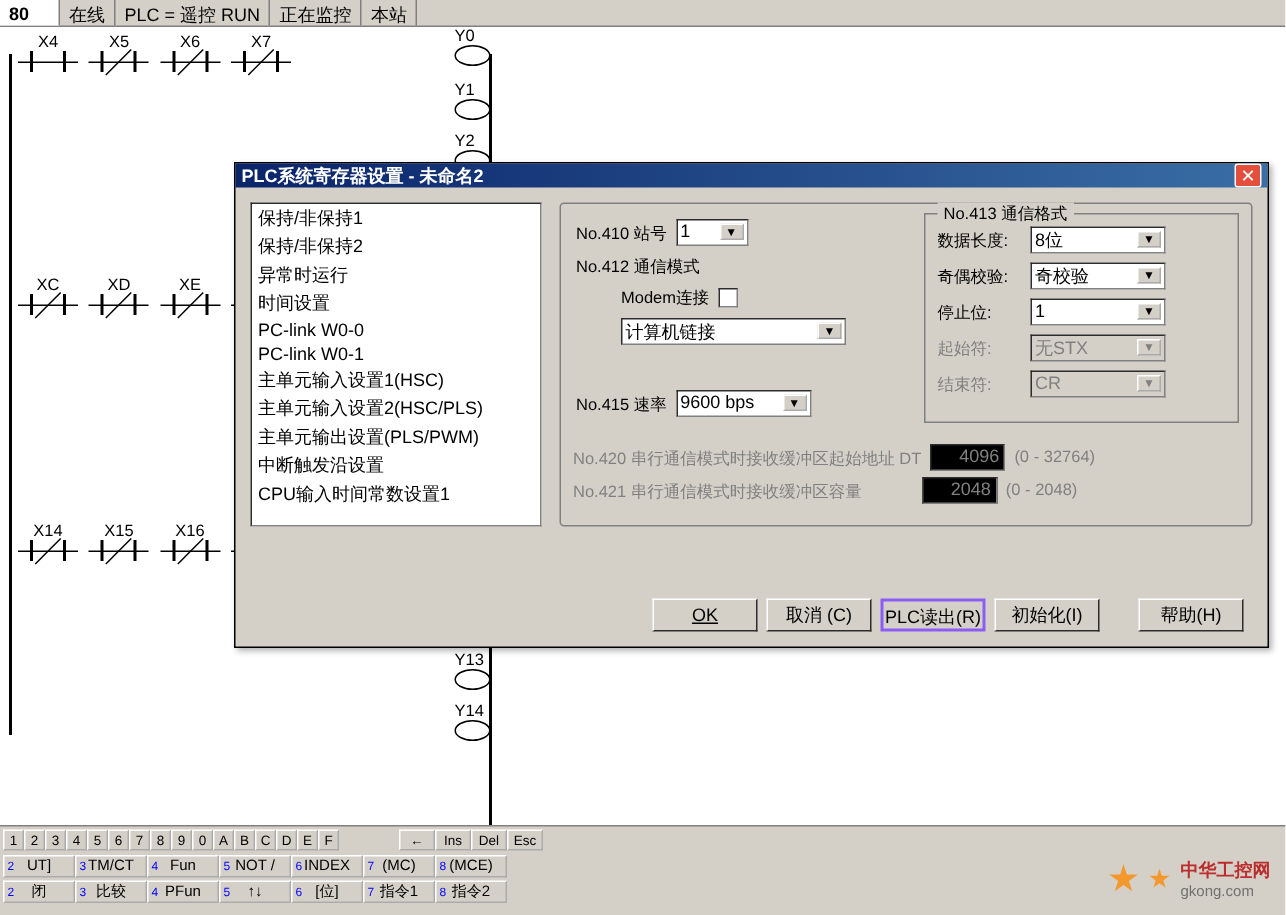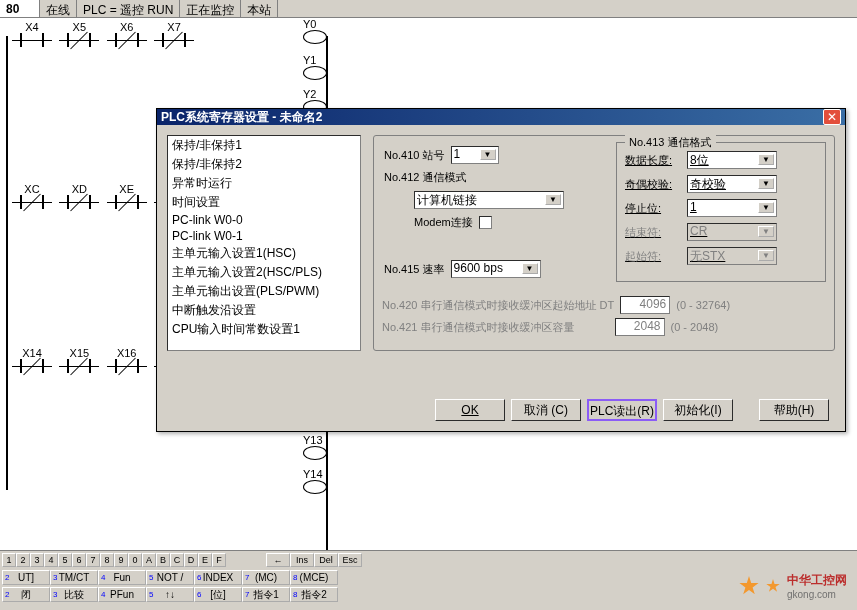--- a/index.html
+++ b/index.html
@@ -33,21 +33,21 @@
 .settings { flex: 1; margin-left: 12px; border: 1px solid #808080; border-radius: 3px; padding: 10px; position: relative; height: 216px; }
 .fieldset { border: 1px solid #808080; padding: 8px; margin-bottom: 8px; position: absolute; }
 .fieldset-legend { position: absolute; top: -8px; left: 8px; background: #d4d0c8; padding: 0 4px; font-size: 11px; }
 .row { display: flex; align-items: center; margin-bottom: 6px; gap: 6px; }
 .row label { font-size: 11px; white-space: nowrap; }
 .label-num { color: #000; }
 .label-dis { color: #808080; }
 .select { border: 1px inset #808080; background: #fff; height: 18px; width: 90px; padding: 0 2px; cursor: pointer; position: relative; }
 .select::after { content: '▼'; position: absolute; right: 2px; top: 2px; font-size: 8px; background: #d4d0c8; border: 1px outset #fff; width: 14px; text-align: center; }
 .select.dis { background: #d4d0c8; color: #808080; }
-.textbox { border: 1px inset #808080; background: #ffffff; height: 18px; width: 50px; padding: 0 3px; color: #808080; text-align: right; }
+.textbox { border: 1px inset #808080; background: #000000; height: 18px; width: 50px; padding: 0 3px; color: #808080; text-align: right; }
 .checkbox { width: 13px; height: 13px; border: 1px inset #808080; background: #fff; }
 
 .button-row { position: absolute; bottom: 10px; right: 16px; display: flex; gap: 6px; padding-left: 40px; }
 .btn { min-width: 70px; height: 22px; border: 1px outset #fff; background: #d4d0c8; border-bottom-color: #808080; border-right-color: #808080; cursor: pointer; text-align: center; line-height: 20px; }
 .btn u { text-decoration: underline; }
 
 .bottom-toolbar { position: absolute; bottom: 0; left: 0; right: 0; height: 60px; background: #d4d0c8; border-top: 1px solid #808080; }
 .fn-row { display: flex; padding: 2px; gap: 0; }
 .fn-btn { width: 14px; height: 14px; border: 1px outset #fff; background: #d4d0c8; font-size: 9px; text-align: center; line-height: 12px; }
 .fn-row2 { display: flex; padding: 1px 2px; gap: 0; }
@@ -130,54 +130,54 @@
       </div>
     <div class="settings">
       <div style="position:absolute; left:10px; top:10px; width:210px;">
         <div class="row">
             <label class="label-num">No.410 站号</label>
           <div class="select" style="width:48px">1</div>
           </div>
         <div class="row">
             <label class="label-num">No.412 通信模式</label>
           </div>
-        <div class="row">
-            <div class="select" style="width:150px;margin-left:30px">计算机链接</div>
-          </div>
         <div class="row" style="margin-left:30px">
             <label>Modem连接</label>
           <div class="checkbox"></div>
           </div>
+        <div class="row">
+            <div class="select" style="width:150px;margin-left:30px">计算机链接</div>
+          </div>
         <div class="row" style="margin-top:30px">
             <label class="label-num">No.415 速率</label>
           <div class="select" style="width:90px">9600 bps</div>
           </div>
       </div>
 
-      <div class="fieldset" style="right:8px; top:6px; width:210px; height:140px;text-decoration:underline;">
+      <div class="fieldset" style="right:8px; top:6px; width:210px; height:140px;">
         <div class="fieldset-legend">No.413 通信格式</div>
         <div class="row">
             <label style="width:56px">数据长度:</label>
           <div class="select">8位</div>
           </div>
         <div class="row">
             <label style="width:56px">奇偶校验:</label>
           <div class="select">奇校验</div>
           </div>
         <div class="row">
             <label style="width:56px">停止位:</label>
           <div class="select">1</div>
           </div>
         <div class="row">
+            <label class="label-dis" style="width:56px">起始符:</label>
+          <div class="select dis">无STX</div>
+          </div>
+        <div class="row">
             <label class="label-dis" style="width:56px">结束符:</label>
           <div class="select dis">CR</div>
-          </div>
-        <div class="row">
-            <label class="label-dis" style="width:56px">起始符:</label>
-          <div class="select dis">无STX</div>
           </div>
       </div>
 
       <div style="position:absolute; left:8px; bottom:30px; right:8px;">
         <div class="row">
             <label class="label-dis">No.420 串行通信模式时接收缓冲区起始地址 DT</label>
           <div class="textbox">4096</div>
           <label class="label-dis">(0 - 32764)</label>
           </div>
       </div>

